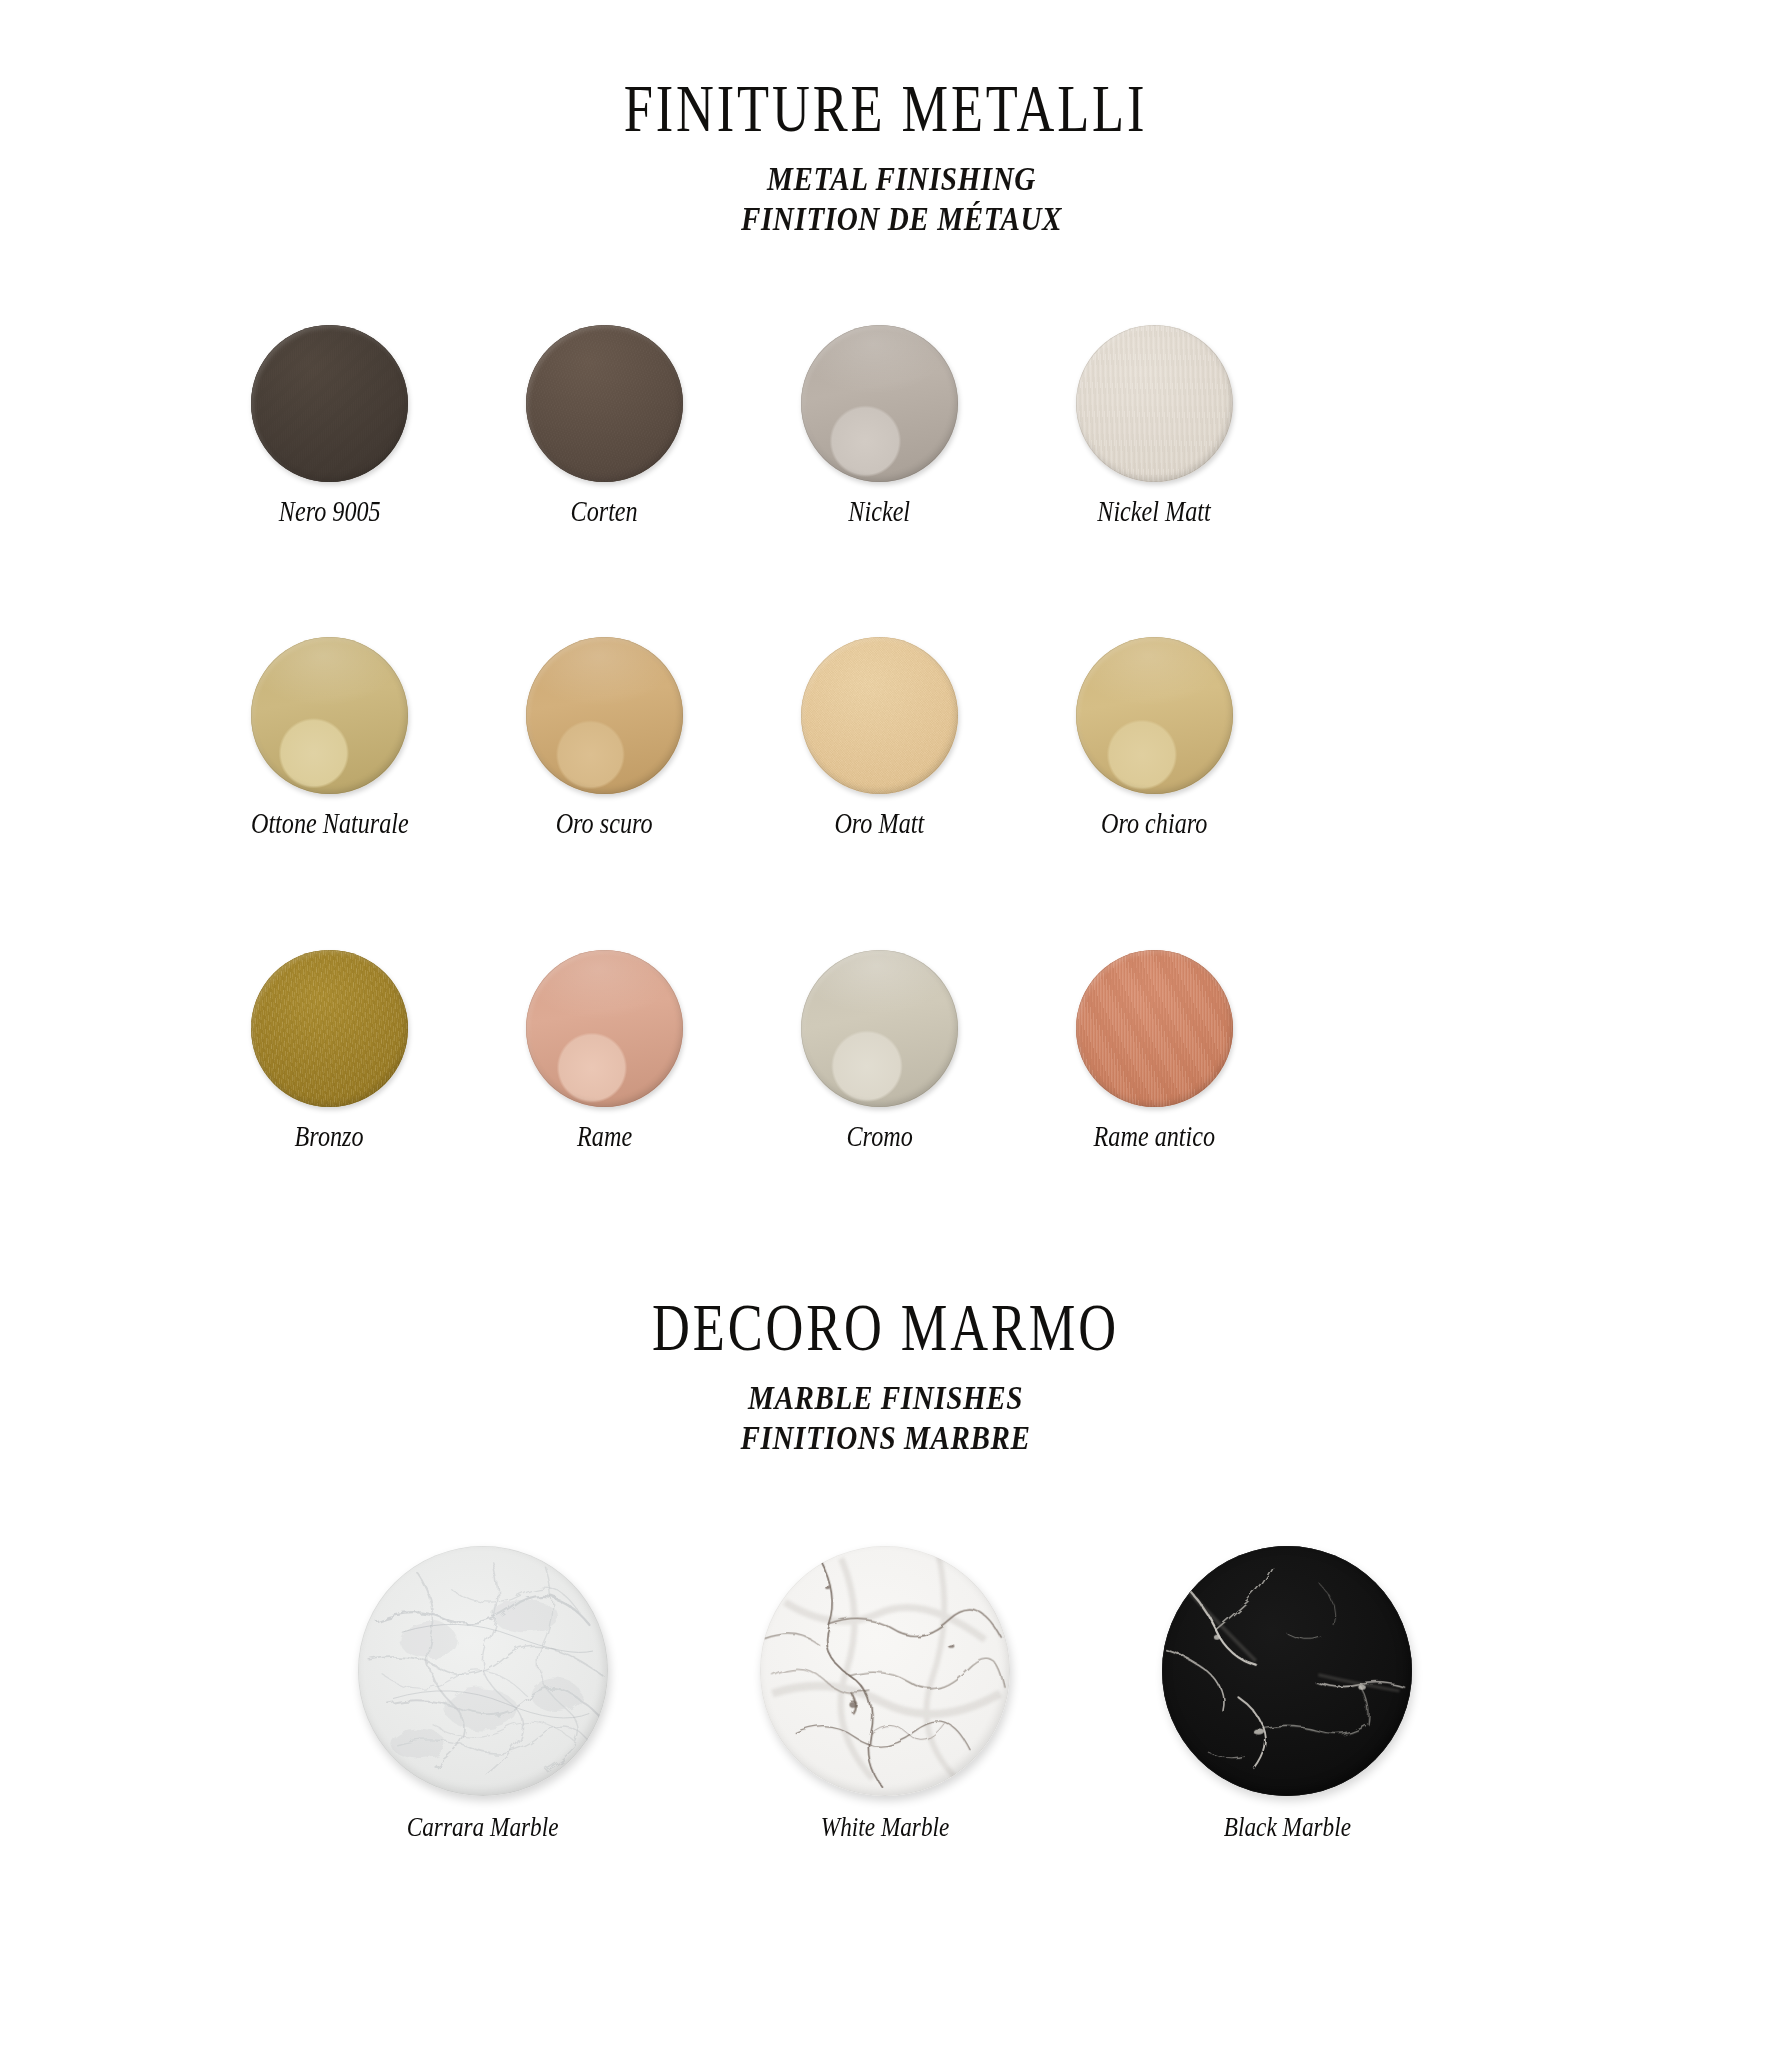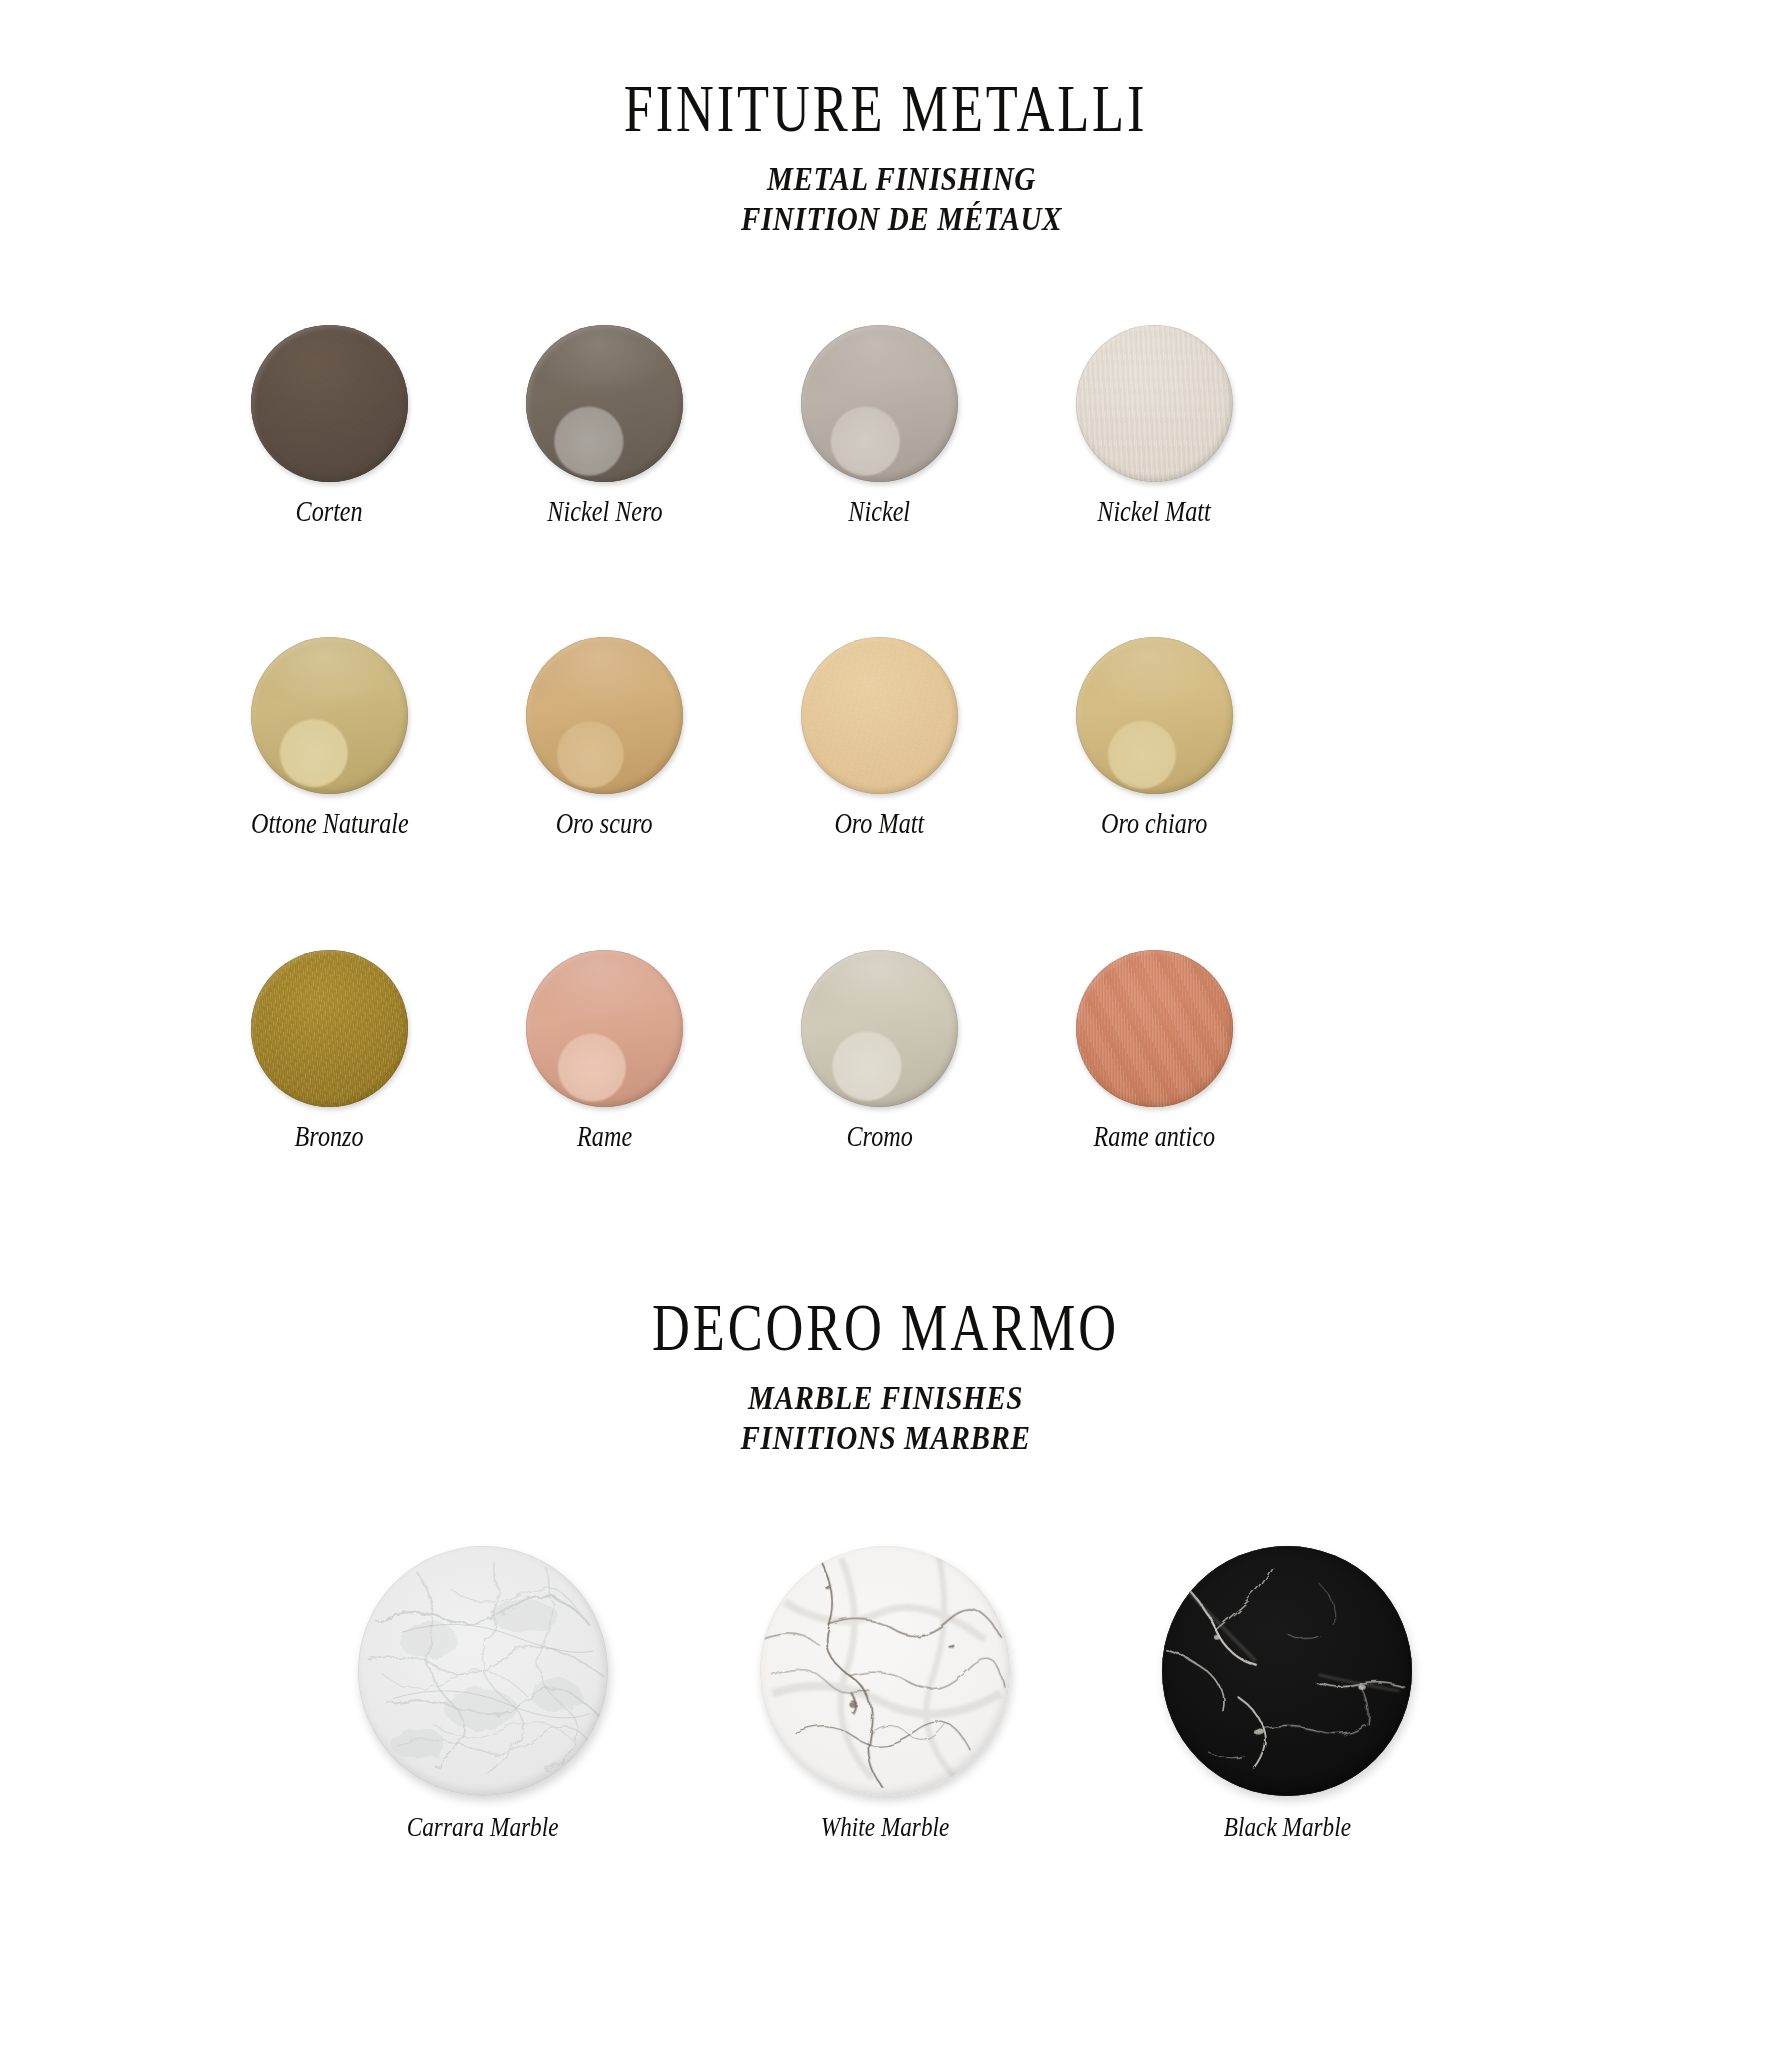--- a/index.html
+++ b/index.html
@@ -106,49 +106,47 @@
   <div class="sec-head" style="position:absolute; left:0; top:74px; width:1771px;">
     <div class="sec-title">FINITURE METALLI</div>
   </div>
   <div class="sec-head" style="position:absolute; left:16px; top:156px; width:1771px;">
     <div class="sec-sub">METAL FINISHING</div>
     <div class="sec-sub">FINITION DE MÉTAUX</div>
   </div>
 
   <div class="row metal" style="position:absolute; left:192px; top:325px; width:1375px;">
 
+    <div class="cell">
+      <div class="disc-wrap">
+        <div class="disc" style="background:#433a33;">
+          <div class="base" style="background:
+                 radial-gradient(ellipse 120% 110% at 38% 26%, #51463d 0%, #433a33 55%, #3a322c 100%);"></div>
+          <div class="tex" style="opacity:.18; background:
+                 repeating-linear-gradient(93deg, rgba(255,255,255,.055) 0 0.6px, rgba(0,0,0,.04) 0.6px 1.9px);"></div>
+          <div class="rim"></div>
+        </div>
+      </div>
+      <div class="lbl">Nero 9005</div>
+    </div>
 
     <div class="cell">
       <div class="disc-wrap">
         <div class="disc" style="background:#5a4c42;">
           <div class="base" style="background:
                  radial-gradient(ellipse 125% 115% at 40% 24%, #6a5a4e 0%, #5a4c42 55%, #4d4138 100%);"></div>
           <div class="tex" style="opacity:.22; background:
                  repeating-linear-gradient(70deg, rgba(255,255,255,.06) 0 0.6px, rgba(0,0,0,.05) 0.6px 2.5px),
                  repeating-linear-gradient(-62deg, rgba(255,255,255,.035) 0 0.6px, rgba(0,0,0,.03) 0.6px 3.1px);"></div>
           <div class="rim"></div>
         </div>
       </div>
       <div class="lbl">Corten</div>
     </div>
 
-    <div class="cell">
-      <div class="disc-wrap">
-        <div class="disc" style="background:#6b6156;">
-          <div class="base" style="background:
-                 linear-gradient(168deg, #6d6358 0%, #766b5f 38%, #645b51 100%);"></div>
-          <div class="gloss" style="background:
-                 radial-gradient(circle 57px at 40% 74%, #a9a49d 0%, #a09a92 58%, rgba(160,154,146,0) 63%);"></div>
-          <div class="gloss" style="background:
-                 radial-gradient(ellipse 70% 46% at 46% 12%, rgba(255,255,255,.16), rgba(255,255,255,0) 70%);"></div>
-          <div class="rim"></div>
-        </div>
-      </div>
-      <div class="lbl">Nickel Nero</div>
-    </div>
 
     <div class="cell">
       <div class="disc-wrap">
         <div class="disc" style="background:#b0a79e;">
           <div class="base" style="background:
                  linear-gradient(168deg, #b3aaa1 0%, #bbb2a9 40%, #a79e95 100%);"></div>
           <div class="gloss" style="background:
                  radial-gradient(circle 57px at 41% 74%, #d2cbc4 0%, #cbc4bd 58%, rgba(203,196,189,0) 63%);"></div>
           <div class="gloss" style="background:
                  radial-gradient(ellipse 70% 46% at 46% 12%, rgba(255,255,255,.17), rgba(255,255,255,0) 70%);"></div>

